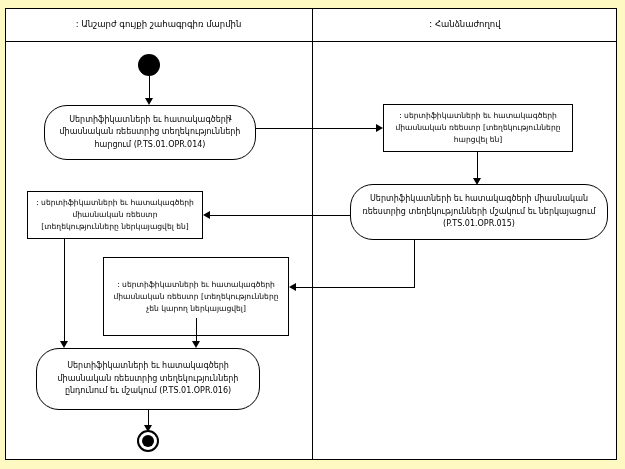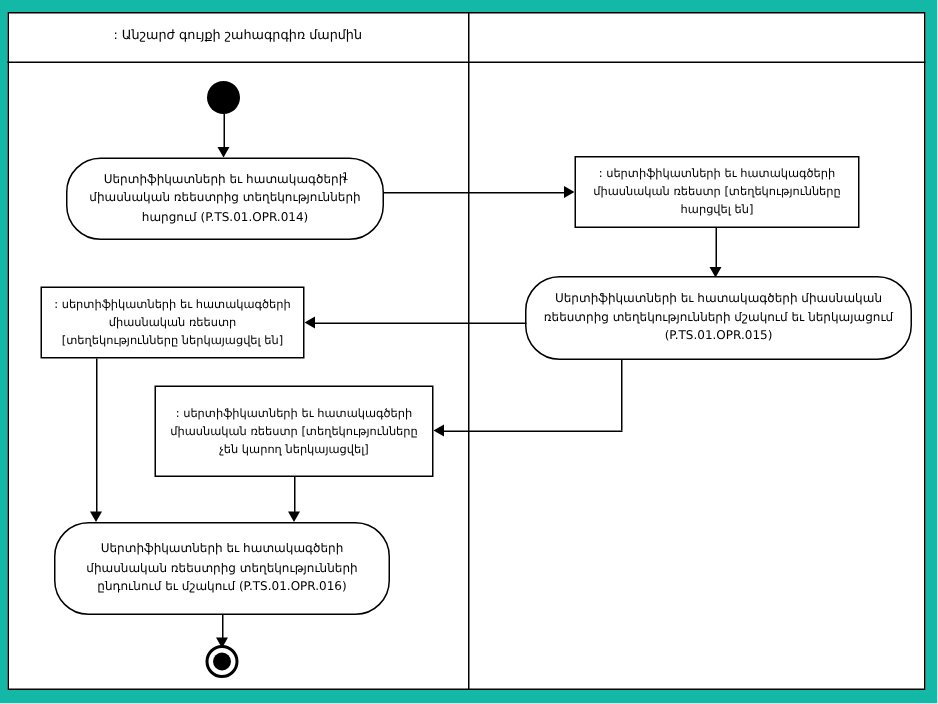--- a/index.html
+++ b/index.html
@@ -8,21 +8,21 @@
     padding: 0;
     background: #ffffff;
   }
   body {
     font-family: "DejaVu Sans", "Liberation Sans", sans-serif;
   }
   #canvas {
     position: relative;
     width: 625px;
     height: 469px;
-    background: #14b8a6;
+    background: #fef9c3;
     overflow: hidden;
   }
 
   
   .frame {
     position: absolute;
     left: 5px;
     top: 8px;
     width: 612px;
     height: 452px;
@@ -157,39 +157,40 @@
 
 <div id="canvas">
 
   <div class="frame"></div>
 
   <div class="lane-header-rule" style="top:41px;"></div>
 
   <div class="lane-divider" style="left:312px;"></div>
 
   <div class="lane-title" style="left:5px; top:18px; width:307px;">: Անշարժ գույքի շահագրգիռ մարմին</div>
+  <div class="lane-title" style="left:313px; top:18px; width:304px;">: Հանձնաժողով</div>
 
   <div class="initial-node" style="left:138px; top:54px;"></div>
 
   <div class="edge-v" style="left:149px; top:76px; height:24px;"></div>
   <div class="arrow arrow-down" style="left:145px; top:98px;"></div>
 
   <div class="activity" style="left:44px; top:105px; width:212px; height:55px;">
     <span>Սերտիֆիկատների եւ հատակագծերի միասնական ռեեստրից տեղեկությունների հարցում (P.TS.01.OPR.014)</span>
   </div>
 
   <div class="edge-h" style="left:256px; top:128px; width:122px;"></div>
   <div class="arrow arrow-right" style="left:376px; top:124px;"></div>
   <div class="edge-label" style="left:228px; top:114px;">1</div>
 
   <div class="objectnode" style="left:27px; top:191px; width:176px; height:48px;">
     <span>: սերտիֆիկատների եւ հատակագծերի միասնական ռեեստր [տեղեկությունները ներկայացվել են]</span>
   </div>
 
-  <div class="objectnode" style="left:103px; top:257px; width:186px; height:61px;">
+  <div class="objectnode" style="left:103px; top:257px; width:186px; height:79px;">
     <span>: սերտիֆիկատների եւ հատակագծերի միասնական ռեեստր [տեղեկությունները չեն կարող ներկայացվել]</span>
   </div>
 
   <div class="edge-v" style="left:64px; top:239px; height:104px;"></div>
   <div class="arrow arrow-down" style="left:60px; top:341px;"></div>
 
   <div class="edge-v" style="left:196px; top:318px; height:25px;"></div>
   <div class="arrow arrow-down" style="left:192px; top:341px;"></div>
 
   <div class="activity" style="left:36px; top:348px; width:224px; height:62px;">

